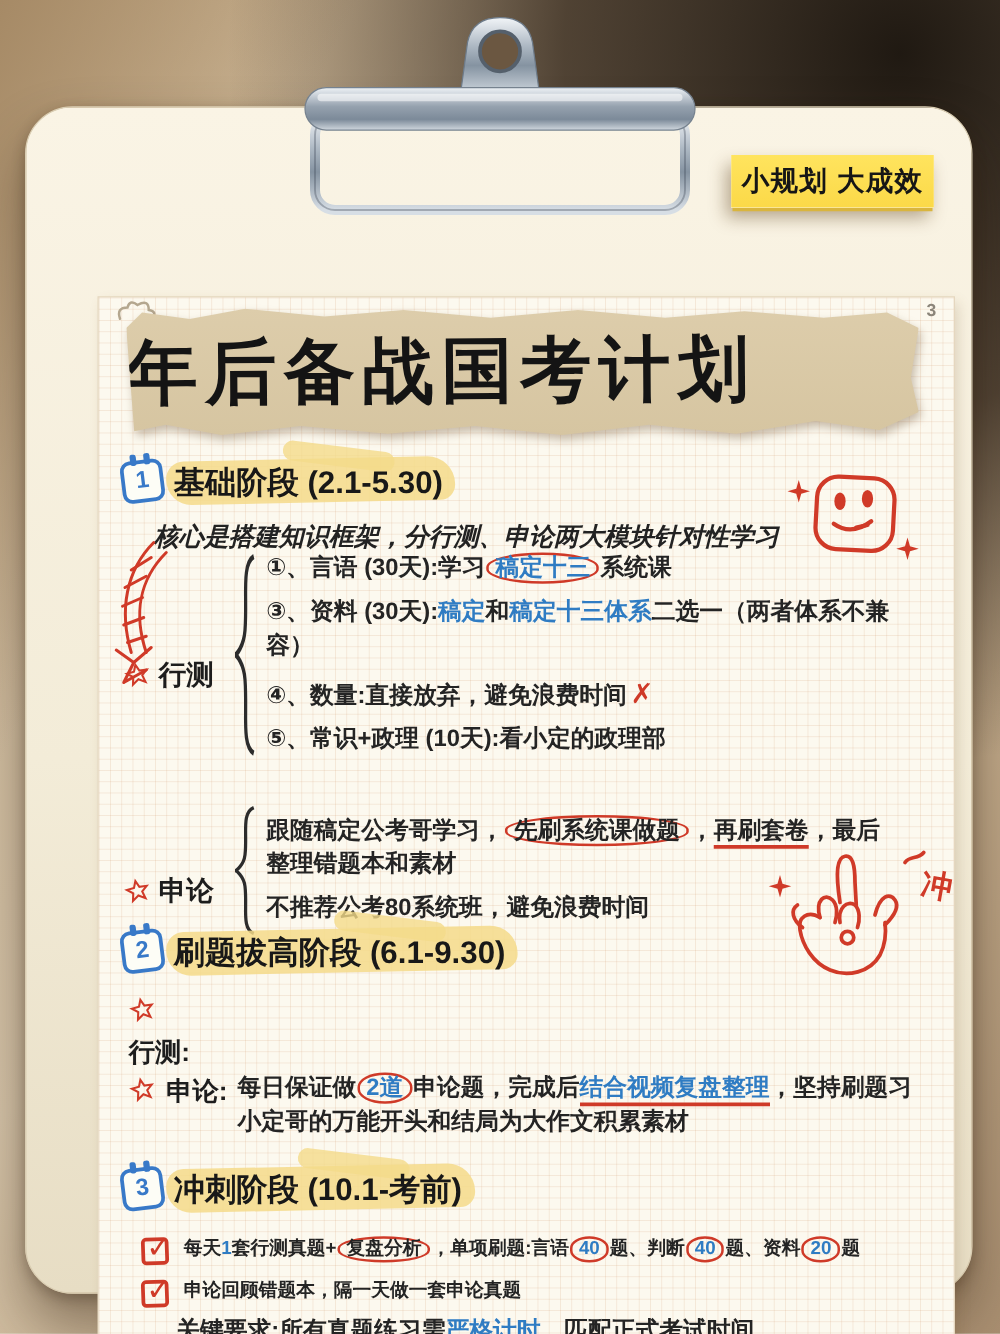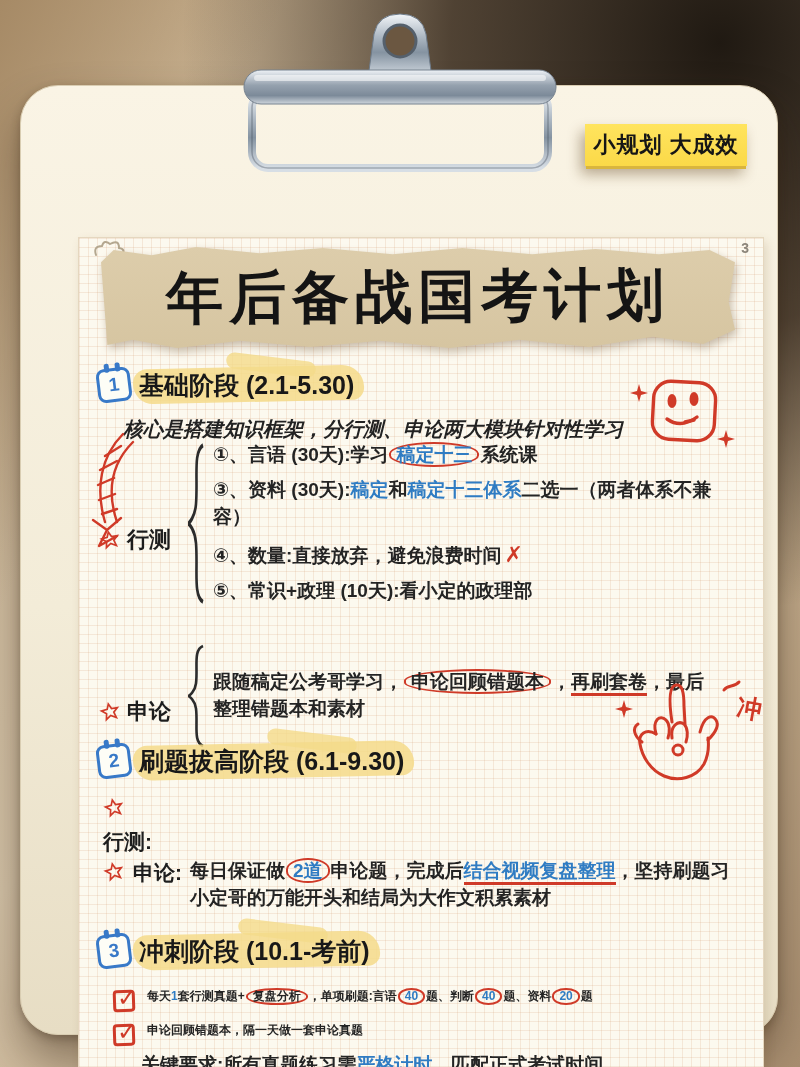--- a/index.html
+++ b/index.html
@@ -40,21 +40,21 @@
 
   .pagenum { position:absolute; right:14px; top:2px; font-size:14px; font-weight:700; color:#8b857a; }
   .cloud { position:absolute; left:12px; top:-2px; width:40px; height:24px; }
 
   
   .torn-wrap { position:absolute; left:22px; top:8px; width:634px; height:102px;
     filter:drop-shadow(2px 4px 4px rgba(100,70,35,.35)); z-index:2; }
   .torn { width:100%; height:100%;
     background:linear-gradient(180deg,#ddcdab 0%, #d6c5a1 100%);
     clip-path:polygon(0% 16%, 2% 4%, 8% 9%, 15% 1%, 25% 7%, 35% 2%, 46% 8%, 57% 2%, 68% 8%, 78% 3%, 88% 8%, 96% 4%, 100% 16%, 99% 55%, 100% 82%, 95% 96%, 87% 89%, 77% 99%, 66% 92%, 55% 100%, 44% 93%, 33% 99%, 22% 93%, 12% 100%, 5% 92%, 1% 97%);
-    display:flex; align-items:center; justify-content:center; }
+    display:flex; align-items:center; }
   .torn h1 { font-size:57px; font-weight:900; letter-spacing:6px; color:#141414;
     transform:rotate(-.4deg); white-space:nowrap; }
 
   
   .sec-head { position:absolute; display:flex; align-items:center; gap:8px; z-index:1; }
   .cal { width:34px; height:34px; border:3px solid #3879c8; border-radius:8px;
     background:#fdfdf6; color:#3879c8; font-weight:900; font-size:19px;
     display:flex; align-items:center; justify-content:center;
     transform:rotate(-7deg); position:relative; flex:0 0 auto; }
   .cal::before,.cal::after { content:""; position:absolute; top:-8px; width:5px; height:9px;
@@ -89,21 +89,21 @@
   .row { position:absolute; display:flex; gap:8px; align-items:flex-start; }
   .row .star-icon { margin-top:3px; flex:0 0 auto; }
   .row-label { font-size:21px; font-weight:900; color:#1d1d1d; flex:0 0 auto; padding-top:1px; }
   .row .line { width:552px; }
 
   
   .chkline { position:absolute; display:flex; gap:12px; align-items:flex-start; }
   .chk { width:22px; height:22px; border:3px solid #cf3a28; border-radius:4px;
     position:relative; transform:rotate(-2deg); flex:0 0 auto; margin-top:2px; }
   .chk .tick { position:absolute; left:1px; top:-9px; color:#cf3a28; font-size:24px; font-weight:900; }
-  .chkline .line { white-space:nowrap; font-size:12px; }
+  .chkline .line { white-space:nowrap; font-size:15px; }
   .keyline { position:absolute; border-bottom:4px solid #cf3a28; padding-bottom:4px; width:582px; }
   .keyline .line { white-space:nowrap; }
 
   .doodle { position:absolute; }
   .hand-label { position:absolute; right:2px; top:16px; color:#d03a28; font-size:25px;
     font-weight:900; transform:rotate(10deg); }
 </style>
 </head>
 <body>
 
@@ -165,21 +165,22 @@
           <path d="M12 3 L14.4 8.6 L20.8 9 L16 13 L17.6 19.4 L12 15.8 L6.4 19.4 L8 13 L3.2 9 L9.6 8.6 Z" fill="none" stroke="#d03a28" stroke-width="1.8" transform="rotate(-12 12 12)"></path>
         </svg>
         <span>申论</span>
       </div>
       <div class="brace">
         <svg viewBox="0 0 22 100" preserveAspectRatio="none">
           <path d="M18 2 C8 6 13 22 11 38 C10 46 4 50 3 50 C4 50 10 54 11 62 C13 78 8 94 18 98" fill="none" stroke="#2c2c2c" stroke-width="2.6"></path>
         </svg>
       </div>
       <div class="g-items">
-        <div class="line"><span>跟随稿定公考哥学习，</span><span class="seg-circle">申论回顾错题本</span><span>，</span><span class="seg-ulred">再刷套卷</span><span>，最后整理错题本和素材</span></div>
+        <div class="line"><span>跟随稿定公考哥学习，</span><span class="seg-circle">先刷系统课做题</span><span>，</span><span class="seg-ulred">再刷套卷</span><span>，最后整理错题本和素材</span></div>
+        <div class="line"><span>不推荐公考80系统班，避免浪费时间</span></div>
       </div>
     </div>
 
     <svg class="doodle" style="left:550px; top:138px; width:110px; height:86px;" viewBox="0 0 110 86">
       <g fill="none" stroke="#d03a28" stroke-width="3.4" stroke-linecap="round">
         <rect x="24" y="6" width="62" height="58" rx="17" transform="rotate(3 55 35)"></rect>
         <path d="M38 43 Q52 53 68 41"></path>
         <path d="M56 46 L65 44"></path>
       </g>
       <ellipse cx="43" cy="25" rx="4.5" ry="7" fill="#d03a28"></ellipse>

